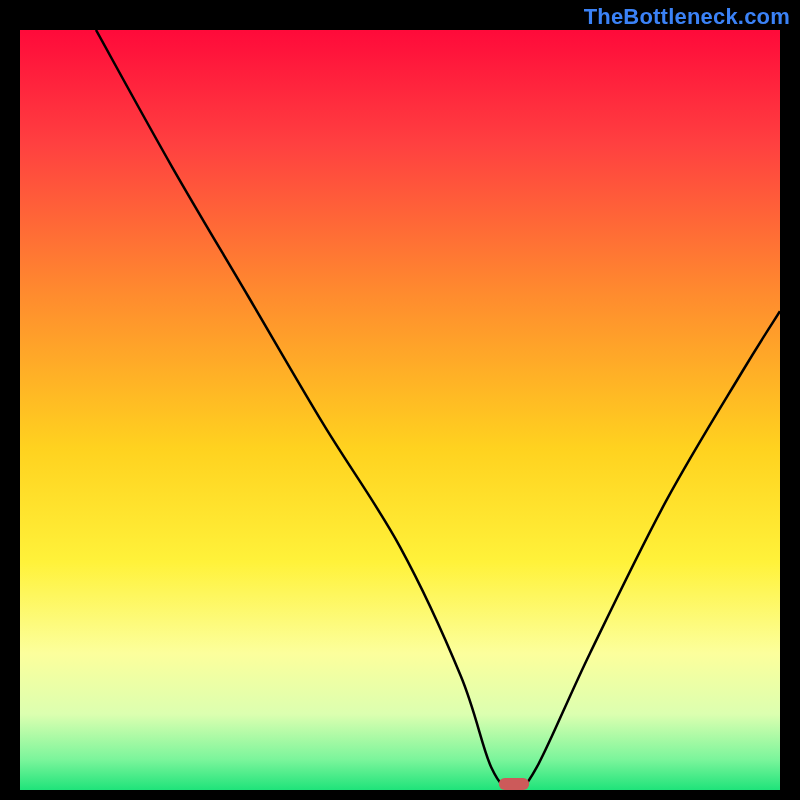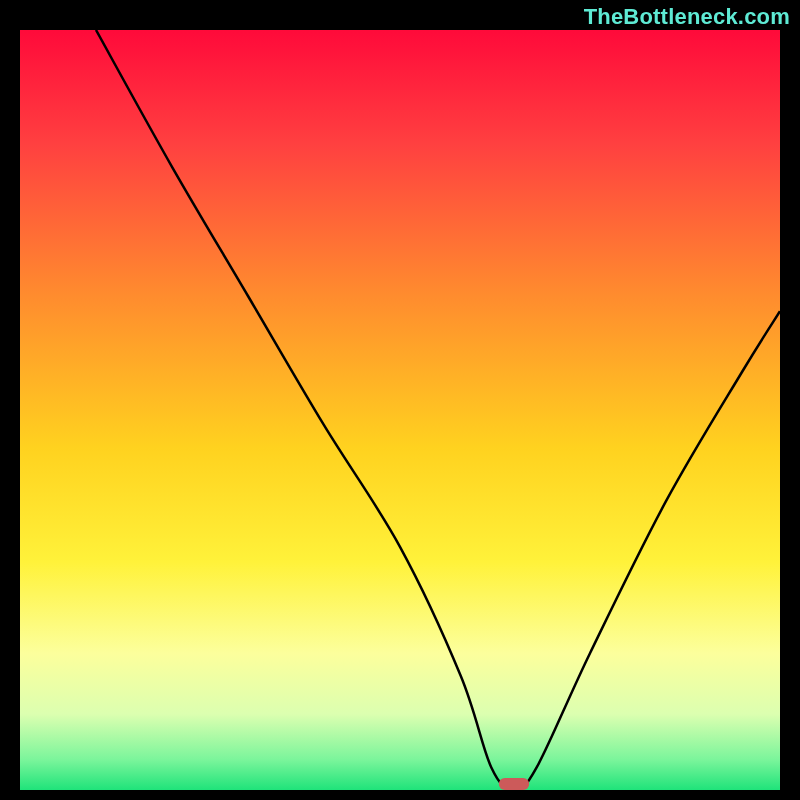--- a/index.html
+++ b/index.html
@@ -14,21 +14,21 @@
   .frame {
     position: relative;
     width: 800px;
     height: 800px;
     background: #000;
   }
   .watermark {
     position: absolute;
     top: 4px;
     right: 10px;
-    color: #5eead4;
+    color: #3b82f6;
     font-size: 22px;
     font-weight: bold;
     letter-spacing: 0.2px;
     z-index: 50;
   }
   .plot {
     position: absolute;
     left: 20px;
     top: 30px;
     width: 760px;

